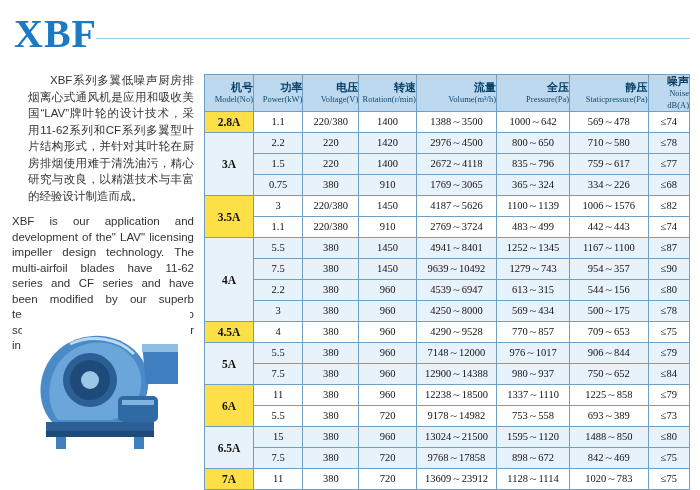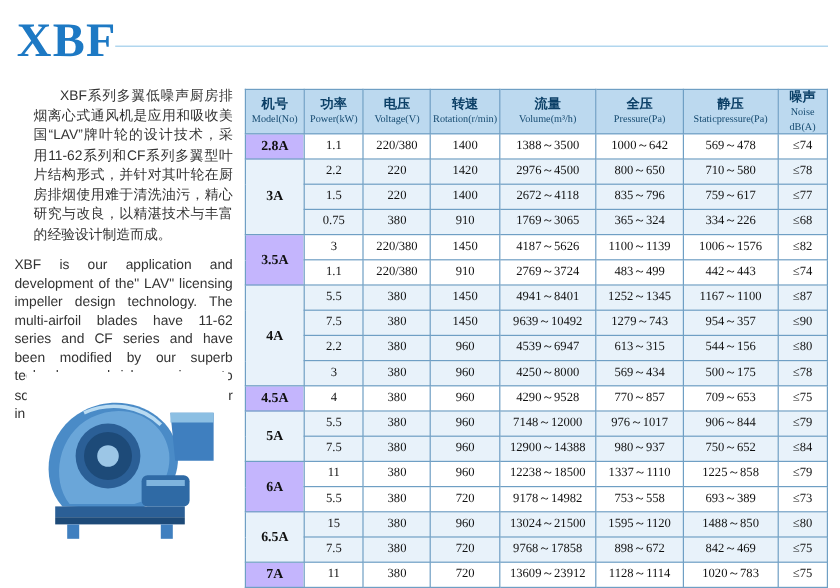--- a/index.html
+++ b/index.html
@@ -79,28 +79,29 @@
     vertical-align:middle;
     padding:0;
     height:20px;
     line-height:12px;
   }
   thead th{
     background:#bcd9ef;
     height:30px;
     font-weight:bold;
     color:#0b3f66;
+    text-align:right;
   }
   .th-cn{display:block;font-family:"Liberation Sans",sans-serif;font-size:11px;font-weight:bold;}
   .th-en{display:block;font-family:"Liberation Serif",serif;font-size:8.5px;font-weight:normal;color:#14496f;}
   tbody tr td{background:#ffffff;}
   tbody tr.alt td{background:#e8f2fa;}
   td.model{
     font-weight:bold;
-    background:#c4b5fd;
+    background:#fde047;
     font-size:11.5px;
   }
   tbody tr.alt td.model{background:#e8f2fa;}
   .col-model{width:52px;}
   .col-power{width:52px;}
   .col-volt{width:62px;}
   .col-rot{width:58px;}
   .col-vol{width:92px;}
   .col-press{width:84px;}
   .col-static{width:84px;}

